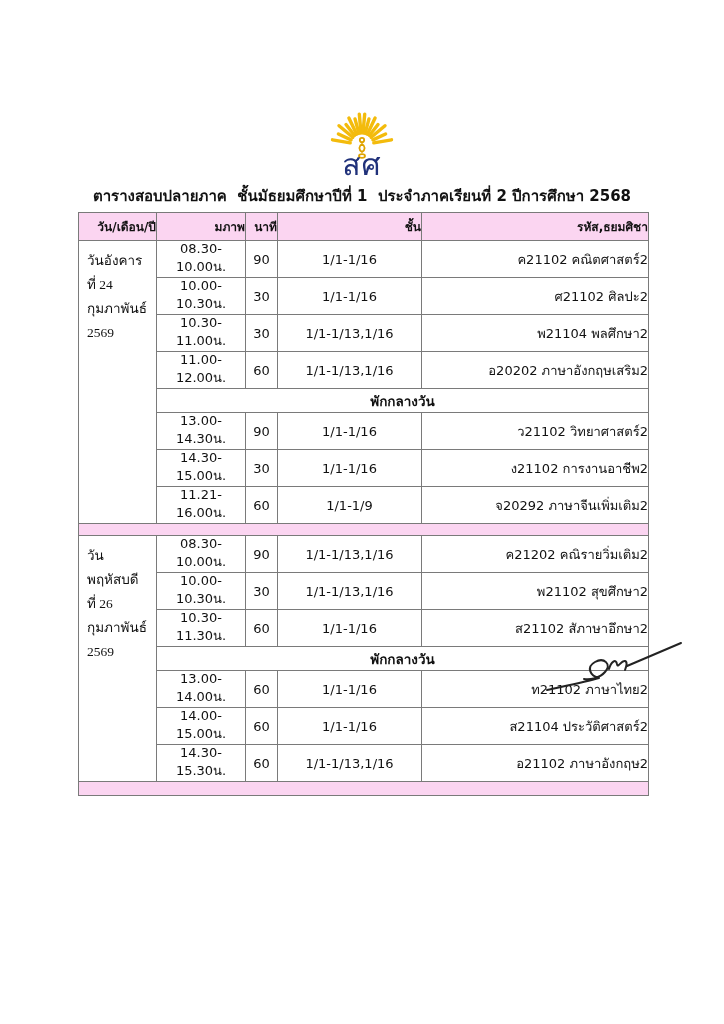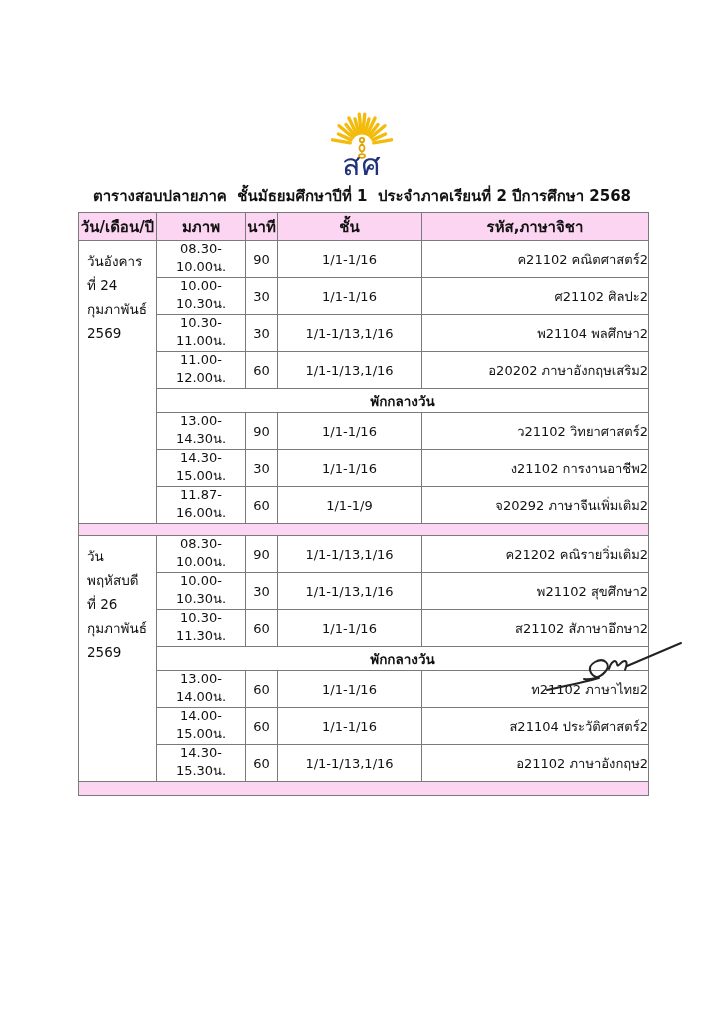--- a/index.html
+++ b/index.html
@@ -35,30 +35,30 @@
   .table-wrap { position: absolute; left: 78px; top: 212px; width: 570px; }
   table {
     border-collapse: collapse; table-layout: fixed;
     width: 570px;
     font-size: 13px; color: #111;
   }
   th, td { border: 1px solid #7a7a7a; overflow: hidden; }
   thead th {
     background: #FBD5F1;
     height: 28px;
-    font-size: 15px; font-weight: bold; text-align: center;
+    font-size: 12px; font-weight: bold; text-align: right;
     vertical-align: middle;
   }
   td.c   { text-align: center; vertical-align: middle; height: 23px; }
   td.subj{ text-align: right; vertical-align: middle; padding-left: 9px; height: 23px; }
   td.date-cell {
     vertical-align: top; text-align: left;
     padding: 8px 4px 0 8px;
     background: #ffffff;
-    font-size: 13.5px; line-height: 24px;
+    font-size: 13.5px; line-height: 24px; font-family: Liberation Serif, serif;
   }
   tr.lunch td {
     height: 24px; text-align: center; vertical-align: middle;
     font-weight: bold; font-size: 13.5px;
     background: #ffffff;
   }
   tr.gap td    { height: 12px; background: #FBD5F1; }
   tr.bottom td { height: 14px; background: #FBD5F1; }
   
   .signature { position: absolute; left: 543px; top: 636px; }
@@ -105,21 +105,21 @@
           <col style="width:32px">
         <col style="width:144px">
           <col style="width:227px">
       </colgroup>
       <thead>
         <tr>
           <th>วัน/เดือน/ปี</th>
           <th>มภาพ</th>
           <th>นาที</th>
           <th>ชั้น</th>
-          <th>รหัส,ภาษาจิชา</th>
+          <th>รหัส,ธยมศิชา</th>
         </tr>
       </thead>
       <tbody>
 
         <tr>
           <td class="date-cell" rowspan="8">
             <div>วันอังคาร</div>
             <div>ที่ 24</div>
             <div>กุมภาพันธ์</div>
             <div>2569</div>
@@ -156,21 +156,21 @@
           <td class="c">1/1-1/16</td>
           <td class="subj">ว21102 วิทยาศาสตร์2</td>
         </tr>
         <tr>
           <td class="c">14.30-15.00น.</td>
           <td class="c">30</td>
           <td class="c">1/1-1/16</td>
           <td class="subj">ง21102 การงานอาชีพ2</td>
         </tr>
         <tr>
-          <td class="c">11.87-16.00น.</td>
+          <td class="c">11.21-16.00น.</td>
           <td class="c">60</td>
           <td class="c">1/1-1/9</td>
           <td class="subj">จ20292 ภาษาจีนเพิ่มเติม2</td>
         </tr>
 
         <tr class="gap">
           <td colspan="5"></td>
         </tr>
 
         <tr>

